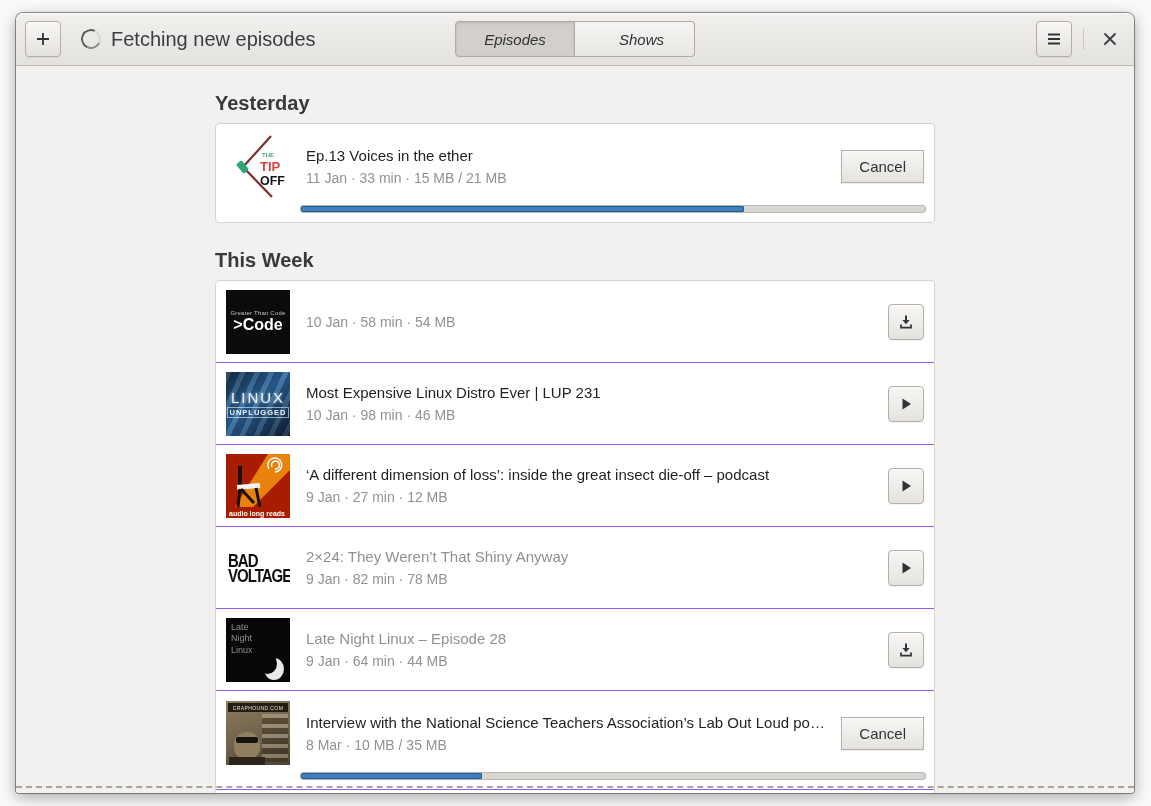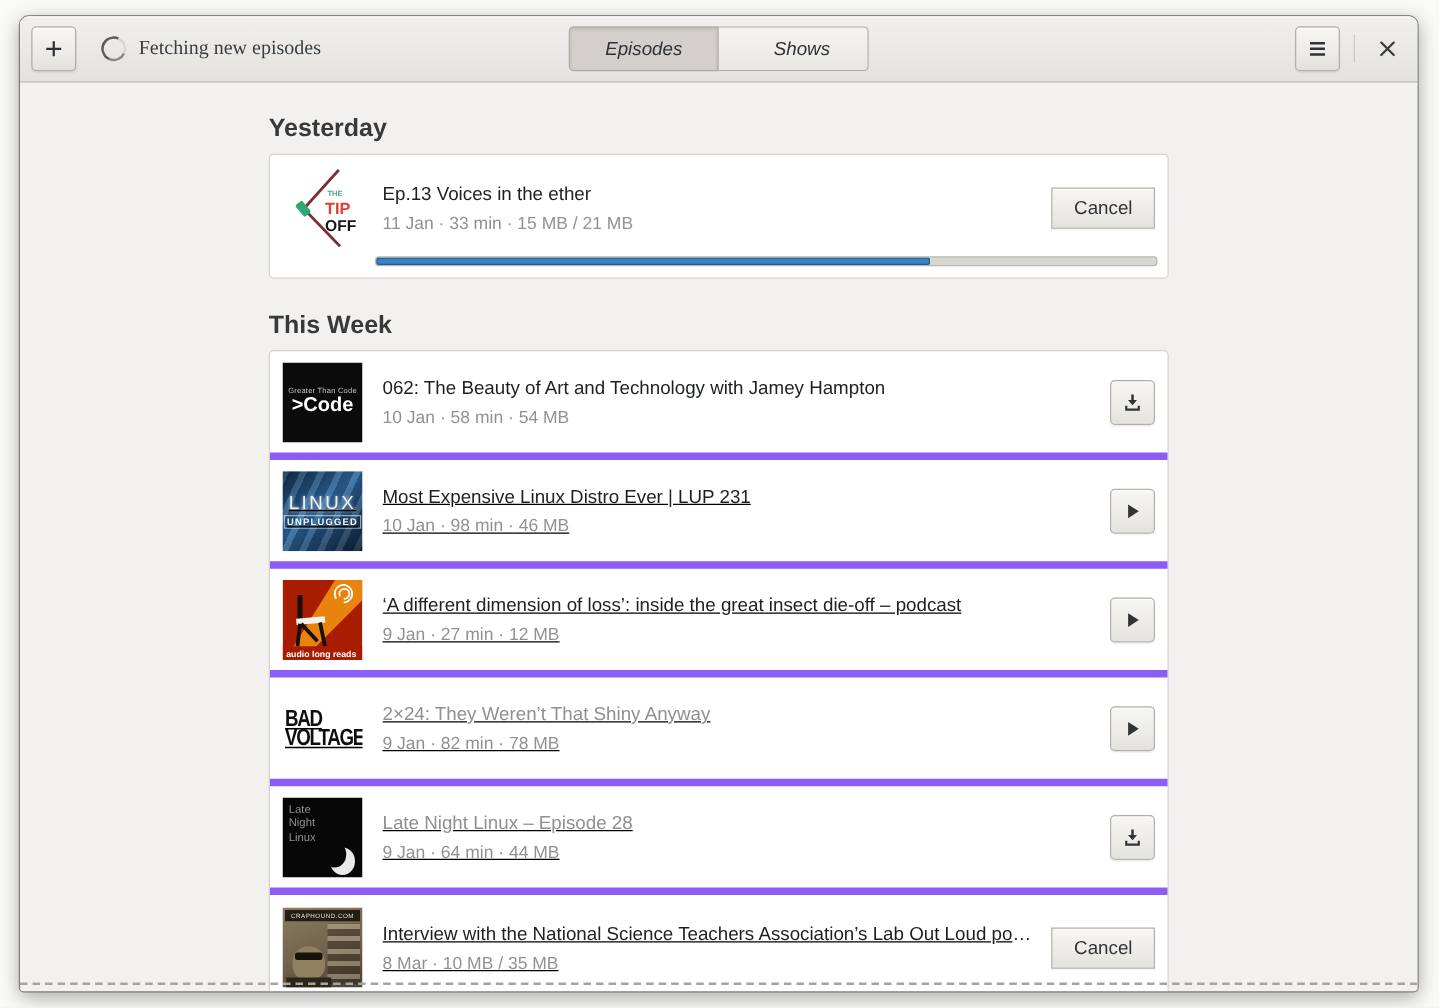--- a/index.html
+++ b/index.html
@@ -20,37 +20,37 @@
   .btn{border:1px solid #b4aea6;border-radius:4px;color:#2f3336;cursor:pointer;
        background:linear-gradient(to bottom,#f7f6f4,#edebe8 60%,#e4e2de);
        box-shadow:inset 0 1px 0 rgba(255,255,255,.65), 0 1px 1px rgba(0,0,0,.06);
        font-family:inherit;font-size:15px;}
   .icon-btn36{width:36px;height:36px;display:flex;align-items:center;justify-content:center;padding:0;flex:none;}
   .flat-btn{border:none;background:none;box-shadow:none;width:30px;height:30px;
             display:flex;align-items:center;justify-content:center;cursor:pointer;flex:none;}
   .spinner{width:16px;height:16px;flex:none;border-radius:50%;margin-left:10px;
            border:2.5px solid #5d5c59;border-right-color:#d8d6d3;border-bottom-color:#8b8a87;
            transform:rotate(-20deg);}
-  .status-text{font-size:16px;color:#393e41;white-space:nowrap;font-family:Liberation Serif, serif;}
+  .status-text{font-size:20px;color:#393e41;white-space:nowrap;}
   .switcher{position:absolute;left:50%;top:8px;transform:translateX(-50%);display:flex;height:36px;}
   .switch-btn{width:120px;height:36px;border:1px solid #b0aaa2;font-size:15px;color:#2f3336;cursor:pointer;
               background:linear-gradient(to bottom,#f5f4f2,#e9e7e4);font-family:inherit;font-style:italic;}
   .switch-btn:first-child{border-radius:4px 0 0 4px;}
   .switch-btn:last-child{border-radius:0 4px 4px 0;border-left:none;padding-left:20px;}
   .switch-btn.active{background:#d3cfca;box-shadow:inset 0 1px 3px rgba(0,0,0,.12);}
   .hb-right{margin-left:auto;display:flex;align-items:center;gap:8px;}
   .vsep{width:1px;height:22px;background:#ccc8c2;margin:0 3px;}
 
   
   .content{flex:1 1 auto;position:relative;overflow:hidden;background:#f2f1ef;}
   .list{width:720px;margin:0 auto;}
   .section-heading{font-size:20px;font-weight:700;color:#37393b;margin:26px 0 8px;line-height:1.15;}
   .card{background:#ffffff;border:1px solid #d6d3ce;border-radius:4px;}
   .row{display:flex;align-items:center;height:81px;padding:0 10px;position:relative;cursor:default;}
-  .row + .row{border-top:6px solid #8b5cf6;text-decoration:underline;}
+  .row + .row{border-top:1px solid #8b5cf6;}
   .row.has-progress{height:84px;padding-bottom:14px;}
   .art{width:64px;height:64px;flex:none;margin-right:16px;position:relative;overflow:hidden;}
   .textcol{flex:1 1 auto;min-width:0;display:flex;flex-direction:column;gap:6px;}
   .title{font-size:15px;color:#1d2021;white-space:nowrap;overflow:hidden;text-overflow:ellipsis;}
   .title.played{color:#8e9192;}
   .meta{font-size:14px;color:#8f9294;white-space:nowrap;}
   .action{margin-left:12px;flex:none;}
   .text-btn{height:33px;padding:0 17px;border-radius:0;}
   .progress-trough{position:absolute;left:84px;right:8px;bottom:9px;height:6px;border-radius:3px;
                    background:#d8d6d3;border:1px solid #bab7b2;overflow:hidden;}
@@ -145,21 +145,20 @@
           <h2 class="section-heading">This Week</h2>
           <div class="card">
             <div class="row">
               <div class="art">
                 <div class="art-fill art-gtc">
       <div class="gtc-small">Greater Than Code</div>
       <div class="gtc-big">&gt;Code</div>
                 </div>
               </div>
               <div class="textcol">
-                <div class="title">062: The Beauty of Art and Technology with Jamey Hampton</div>
                 <div class="meta">10 Jan · 58 min · 54 MB</div>
               </div>
               <div class="action">
                 <button class="btn icon-btn36">
                   <svg width="16" height="16" viewBox="0 0 16 16">
       <path d="M8 1.5v5.5" stroke="#2f3336" stroke-width="2" fill="none"></path>
       <path d="M4.4 6 L8 10.2 L11.6 6 Z" fill="#2f3336"></path>
       <path d="M3 10.5 v3.2 h10 v-3.2" stroke="#2f3336" stroke-width="1.7" fill="none"></path>
                   </svg>
                 </button>

